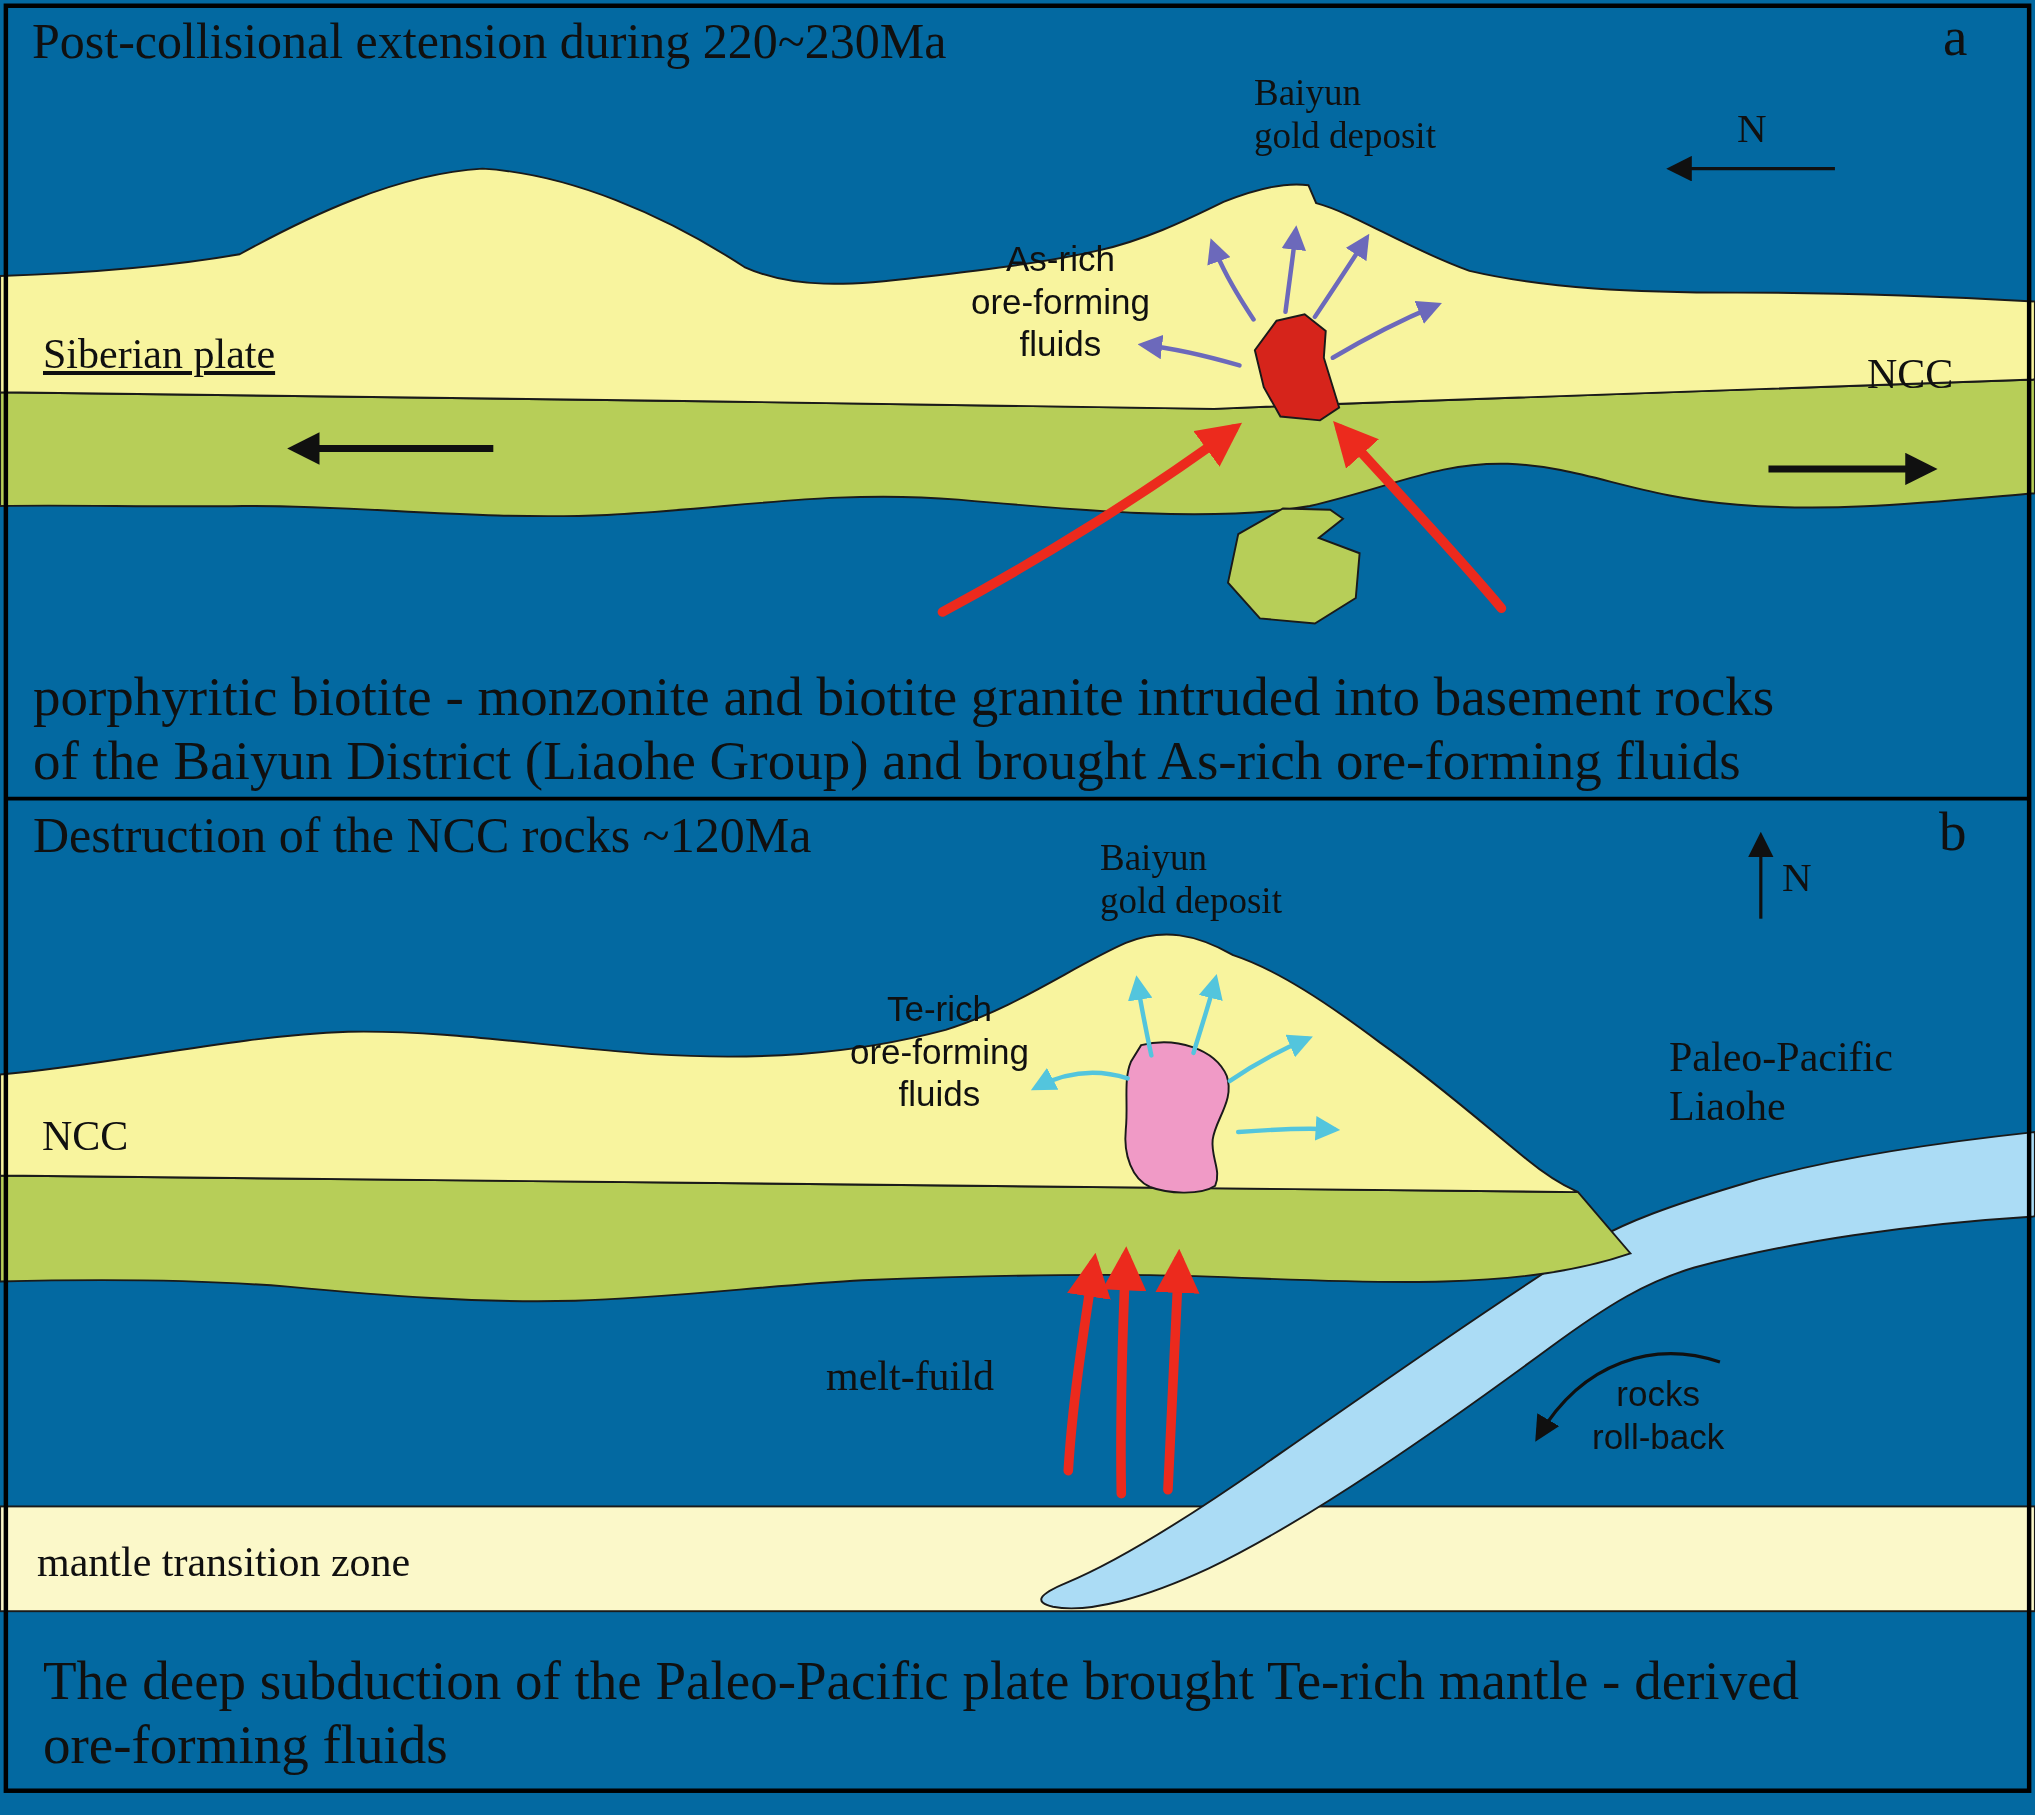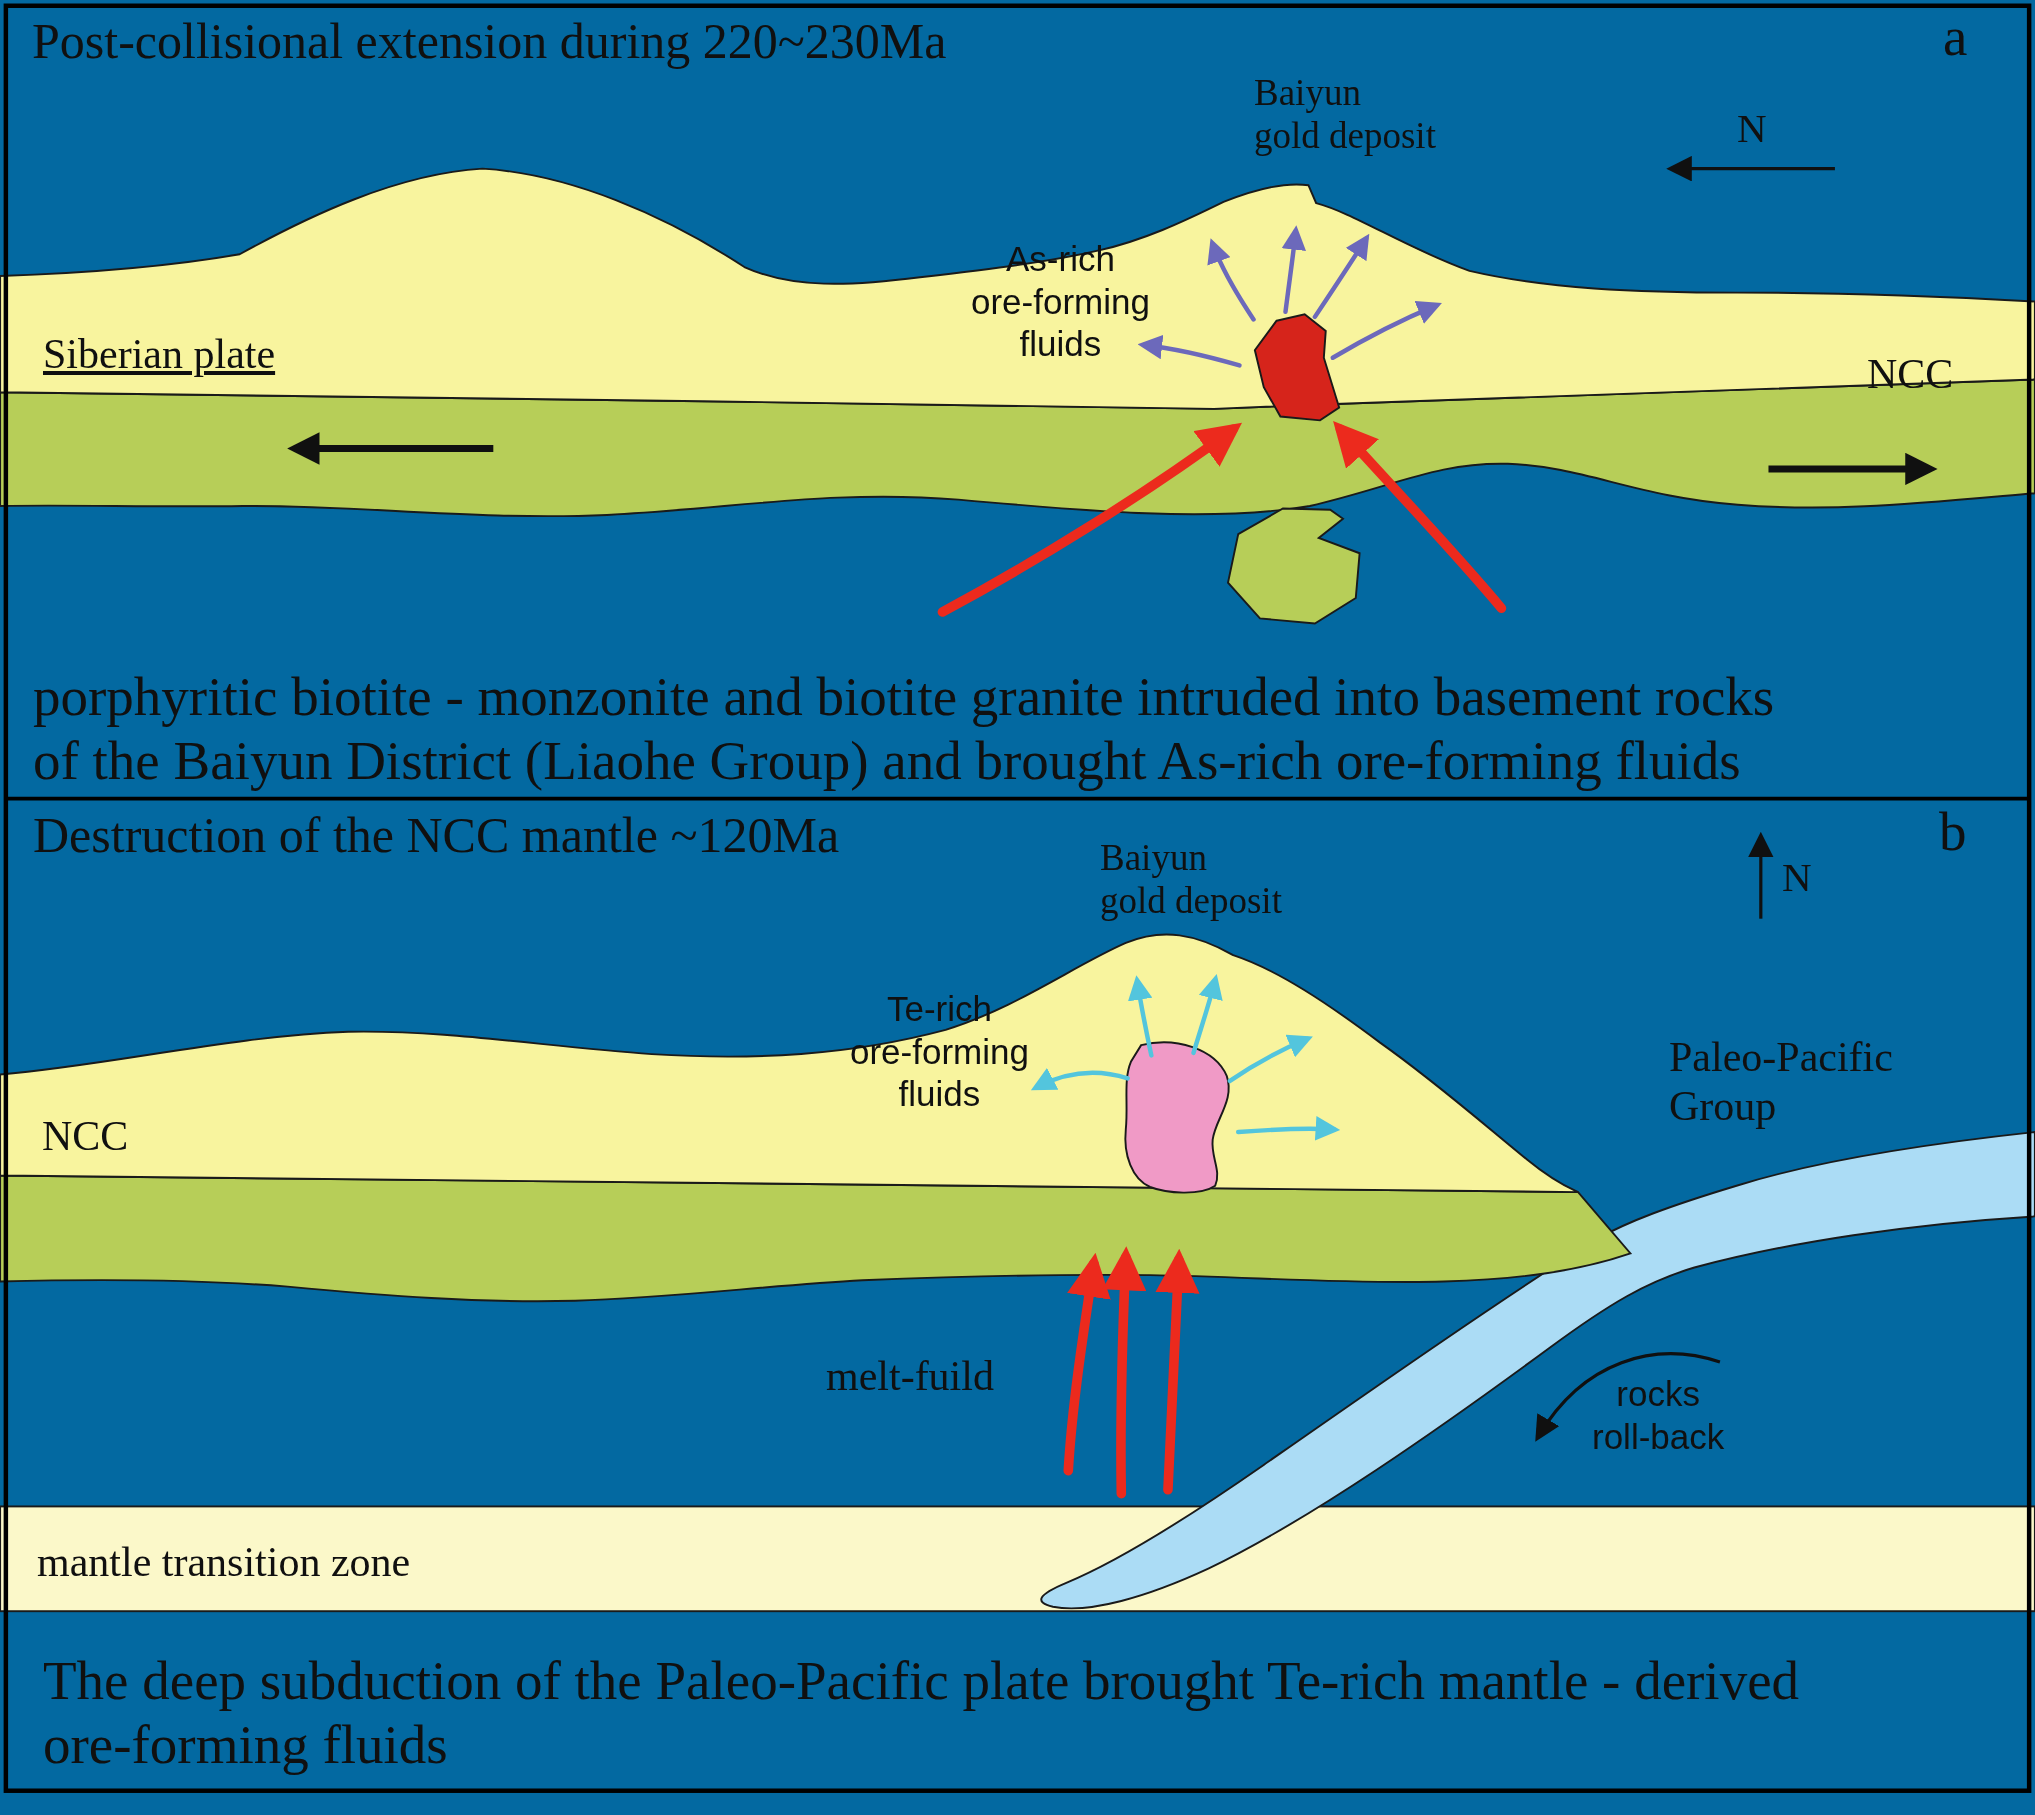--- a/index.html
+++ b/index.html
@@ -136,31 +136,31 @@
   <div class="lbl serif lab-md" style="left:1254px;top:72px;">Baiyun
 gold deposit</div>
   <div class="lbl sans lab-sans" style="left:971px;top:238px;">As-rich
 ore-forming
 fluids</div>
   <div class="lbl serif lab-lg" style="left:43px;  top:330px;text-decoration:underline;">Siberian plate</div>
   <div class="lbl serif lab-lg" style="left:1867px;top:350px;">NCC</div>
   <div class="lbl serif caption" style="left:33px;  top:665px; width:1975px;">porphyritic biotite - monzonite and biotite granite intruded into basement rocks
 of the Baiyun District (Liaohe Group) and brought As-rich ore-forming fluids</div>
 
-  <div class="lbl serif title" style="left:33px;  top:806px;">Destruction of the NCC mantle ~120Ma</div>
+  <div class="lbl serif title" style="left:33px;  top:806px;">Destruction of the NCC rocks ~120Ma</div>
   <div class="lbl serif corner" style="left:1939px;top:800px;">b</div>
   <div class="lbl serif north" style="left:1782px;top:854px;">N</div>
   <div class="lbl serif lab-md" style="left:1100px;top:837px;">Baiyun
 gold deposit</div>
   <div class="lbl sans lab-sans" style="left:850px;top:988px;">Te-rich
 ore-forming
 fluids</div>
   <div class="lbl serif lab-lg" style="left:42px;  top:1112px;">NCC</div>
   <div class="lbl serif lab-lg" style="left:1669px;top:1033px;">Paleo-Pacific
-Group</div>
+Liaohe</div>
   <div class="lbl serif lab-lg" style="left:826px;top:1352px;">melt-fuild</div>
   <div class="lbl sans lab-sans" style="left:1592px;top:1373px;">rocks
 roll-back</div>
   <div class="lbl serif caption" style="left:43px;  top:1649px; width:1968px;">The deep subduction of the Paleo-Pacific plate brought Te-rich mantle - derived
 ore-forming fluids</div>
   <div class="lbl serif lab-lg" style="left:37px;  top:1538px;">mantle transition zone</div>
 
 </div>
 
 

